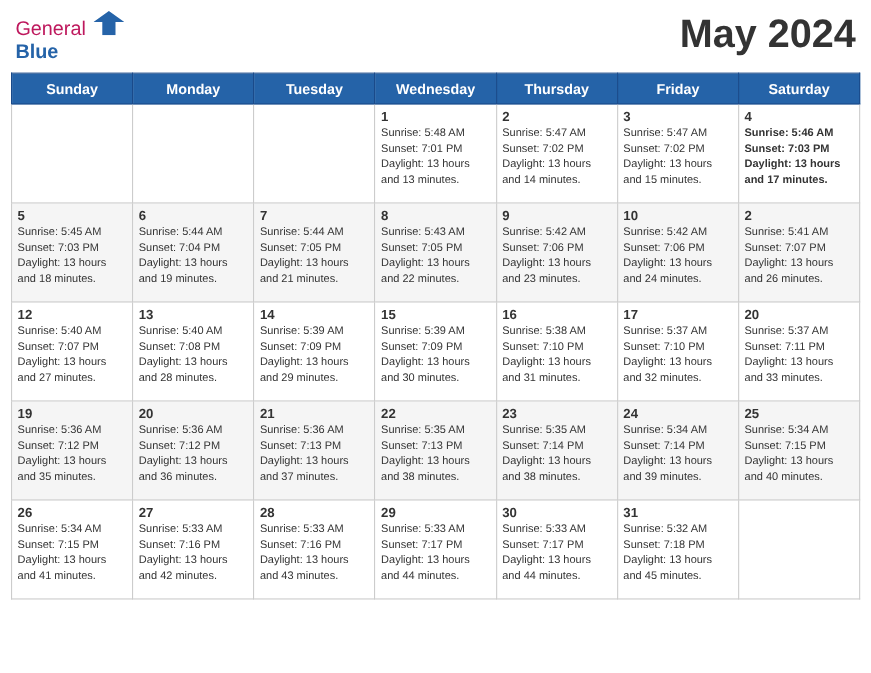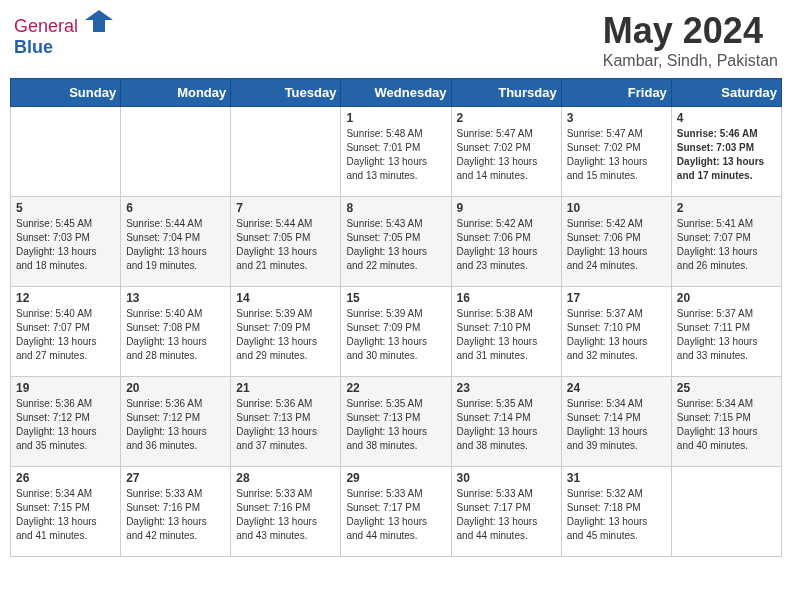--- a/index.html
+++ b/index.html
@@ -21,33 +21,33 @@
       display: flex;
       align-items: center;
     }
     .logo-text-general { font-size: 18px; color: #be185d; font-weight: normal; }
     .logo-text-blue { font-size: 18px; color: #2563a8; font-weight: bold; }
     .logo-icon {
       width: 28px;
       height: 22px;
       margin-left: 2px;
     }
-    .title-block { text-align: left; }
+    .title-block { text-align: center; }
     .title-month { font-size: 36px; color: #333; font-weight: bold; }
     .title-location { font-size: 16px; color: #555; }
 
     table {
       width: 100%;
       border-collapse: collapse;
       table-layout: fixed;
     }
     thead th {
       background: #2563a8;
       color: #fff;
-      text-align: right;
+      text-align: center;
       padding: 6px 4px;
       font-size: 13px;
       border: 1px solid #1a4a8a;
     }
     tbody td {
       border: 1px solid #ccc;
       vertical-align: top;
       padding: 4px 5px;
       font-size: 10.5px;
       color: #333;
@@ -79,21 +79,20 @@
       <span class="logo-text-general">General</span>
       <svg class="logo-icon" viewBox="0 0 28 22">
         <polygon points="14,0 28,10 20,10 20,22 8,22 8,10 0,10" fill="#2563a8"></polygon>
       </svg>
       <br>
       <span class="logo-text-blue">Blue</span>
     </div>
   </div>
   <div class="title-block">
     <div class="title-month">May 2024</div>
-    <div class="title-location">Kambar, Sindh, Pakistan</div>
   </div>
 </div>
 
 <table>
   <thead>
     <tr>
     <th>Sunday</th>
         <th>Monday</th>
         <th>Tuesday</th>
         <th>Wednesday</th>

